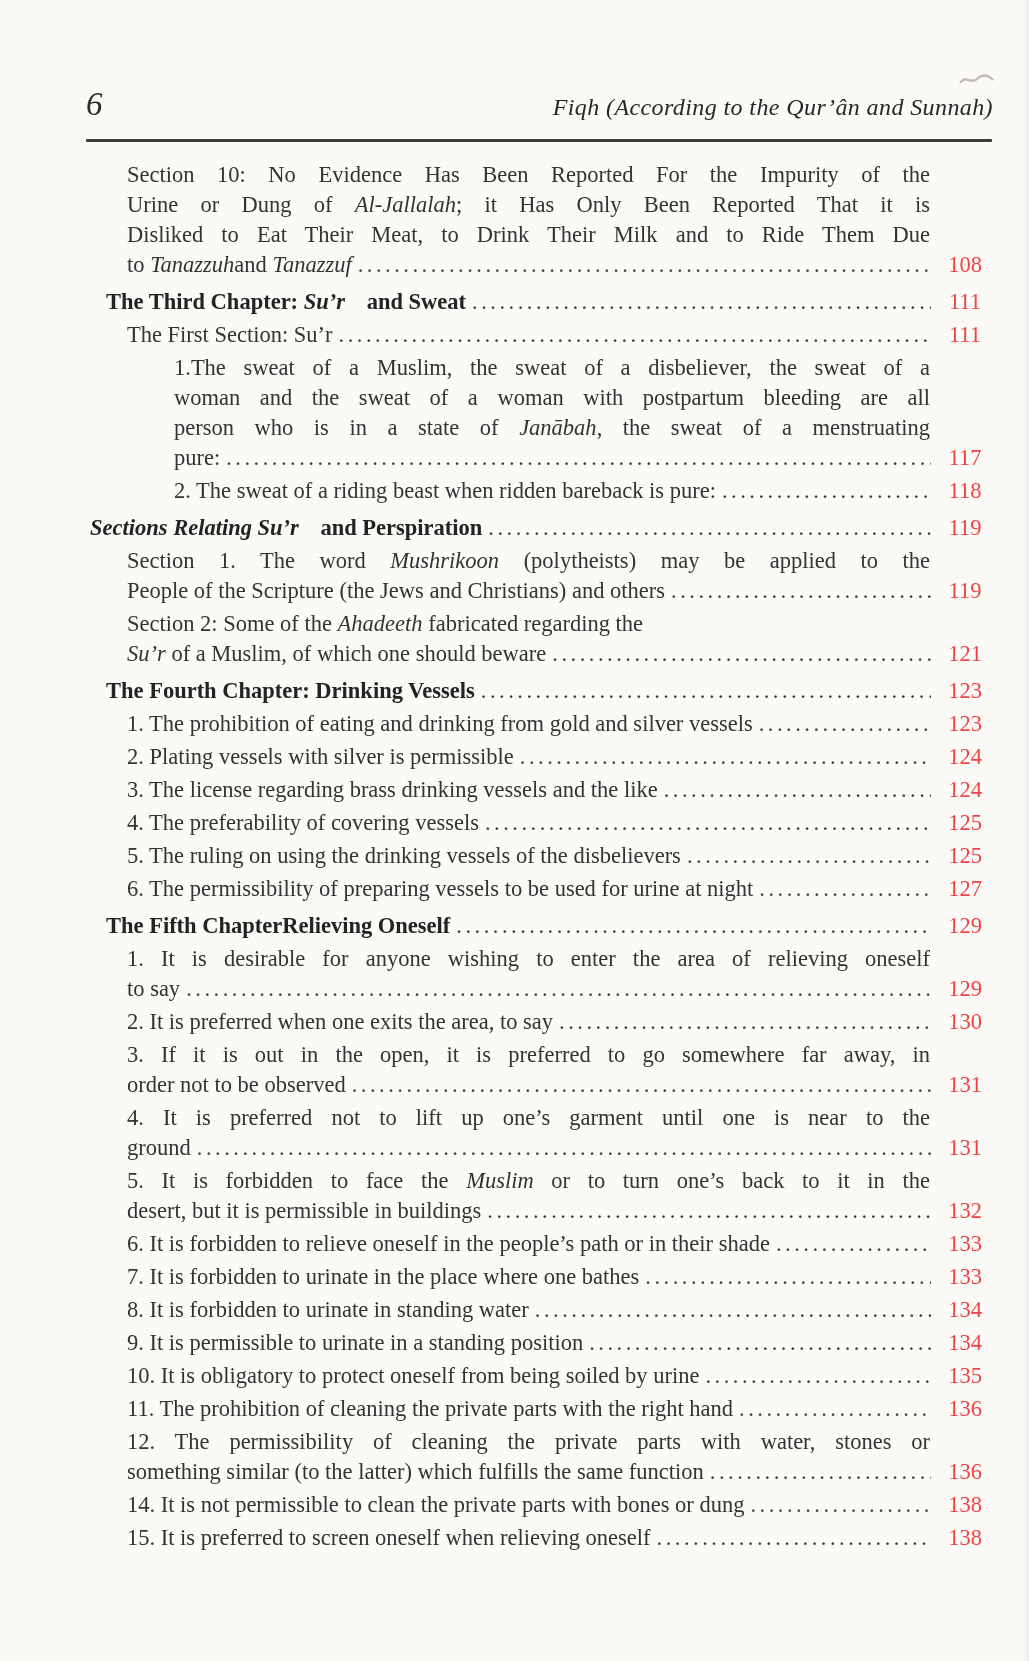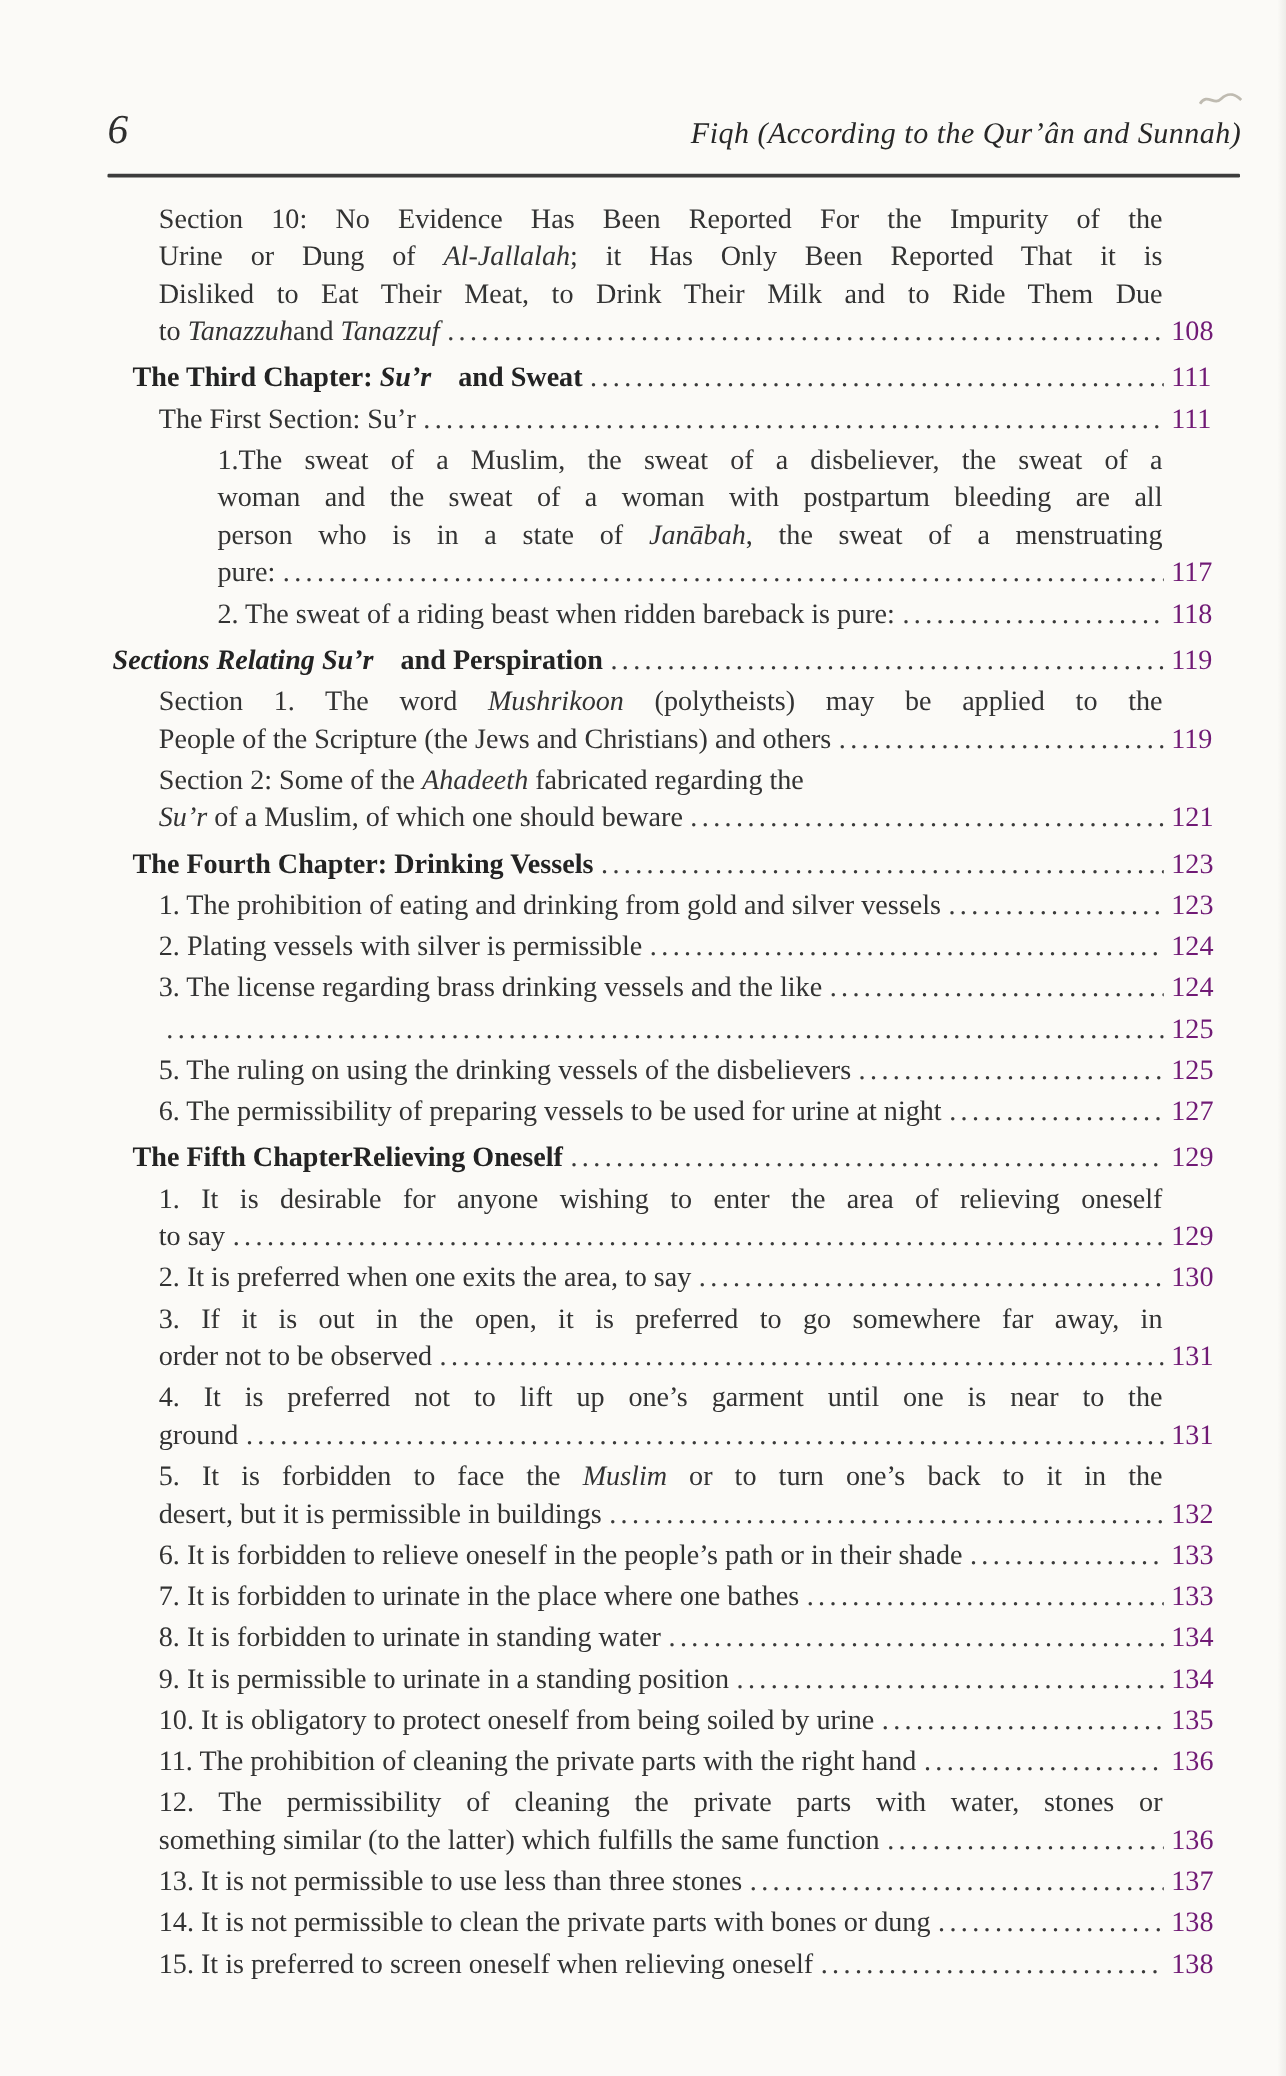--- a/index.html
+++ b/index.html
@@ -21,21 +21,21 @@
   .entry.ind0{margin-left:86px;}
   .entry.ind2{margin-left:170px;}
   .entry.chapter{margin-top:7px;}
   .line{font-size:22.5px;line-height:30px;color:#333;}
   .line.j{text-align:justify;text-align-last:justify;padding-right:63px;}
   .line.last{display:flex;align-items:baseline;}
   .txt{white-space:nowrap;flex:0 1 auto;}
   .dots{flex:1 1 auto;min-width:0;overflow:hidden;white-space:nowrap;margin-left:6px;color:#3a3a3a;}
   .dots::after{content:"......................................................................................................................................................";
     letter-spacing:3.5px;}
-  .pg{flex:0 0 62px;box-sizing:border-box;padding-left:6px;text-align:left;color:#701a75;}
+  .pg{flex:0 0 62px;box-sizing:border-box;padding-left:6px;text-align:center;color:#ef4444;}
   .it{font-style:italic;}
   .bd{font-weight:bold;color:#232323;margin-left:16px;}
   .bdit{font-weight:bold;font-style:italic;color:#232323;}
 </style>
 </head>
 <body>
 
 <div class="page">
 
   <div class="header">
@@ -139,20 +139,21 @@
       </div>
       <div class="entry ind1">
         <div class="line last">
           <span class="txt"><span>3. The license regarding brass drinking vessels and the like</span></span>
           <span class="dots"></span>
           <span class="pg">124</span>
         </div>
       </div>
       <div class="entry ind1">
         <div class="line last">
+          <span class="txt"><span>4. The preferability of covering vessels</span></span>
           <span class="dots"></span>
           <span class="pg">125</span>
         </div>
       </div>
       <div class="entry ind1">
         <div class="line last">
           <span class="txt"><span>5. The ruling on using the drinking vessels of the disbelievers</span></span>
           <span class="dots"></span>
           <span class="pg">125</span>
         </div>
@@ -255,27 +256,20 @@
       <div class="entry ind1">
         <div class="line j"><span>12. The permissibility of cleaning the private parts with water, stones or</span></div>
         <div class="line last">
           <span class="txt"><span>something similar (to the latter) which fulfills the same function</span></span>
           <span class="dots"></span>
           <span class="pg">136</span>
         </div>
       </div>
       <div class="entry ind1">
         <div class="line last">
-          <span class="txt"><span>13. It is not permissible to use less than three stones</span></span>
-          <span class="dots"></span>
-          <span class="pg">137</span>
-        </div>
-      </div>
-      <div class="entry ind1">
-        <div class="line last">
           <span class="txt"><span>14. It is not permissible to clean the private parts with bones or dung</span></span>
           <span class="dots"></span>
           <span class="pg">138</span>
         </div>
       </div>
       <div class="entry ind1">
         <div class="line last">
           <span class="txt"><span>15. It is preferred to screen oneself when relieving oneself</span></span>
           <span class="dots"></span>
           <span class="pg">138</span>

